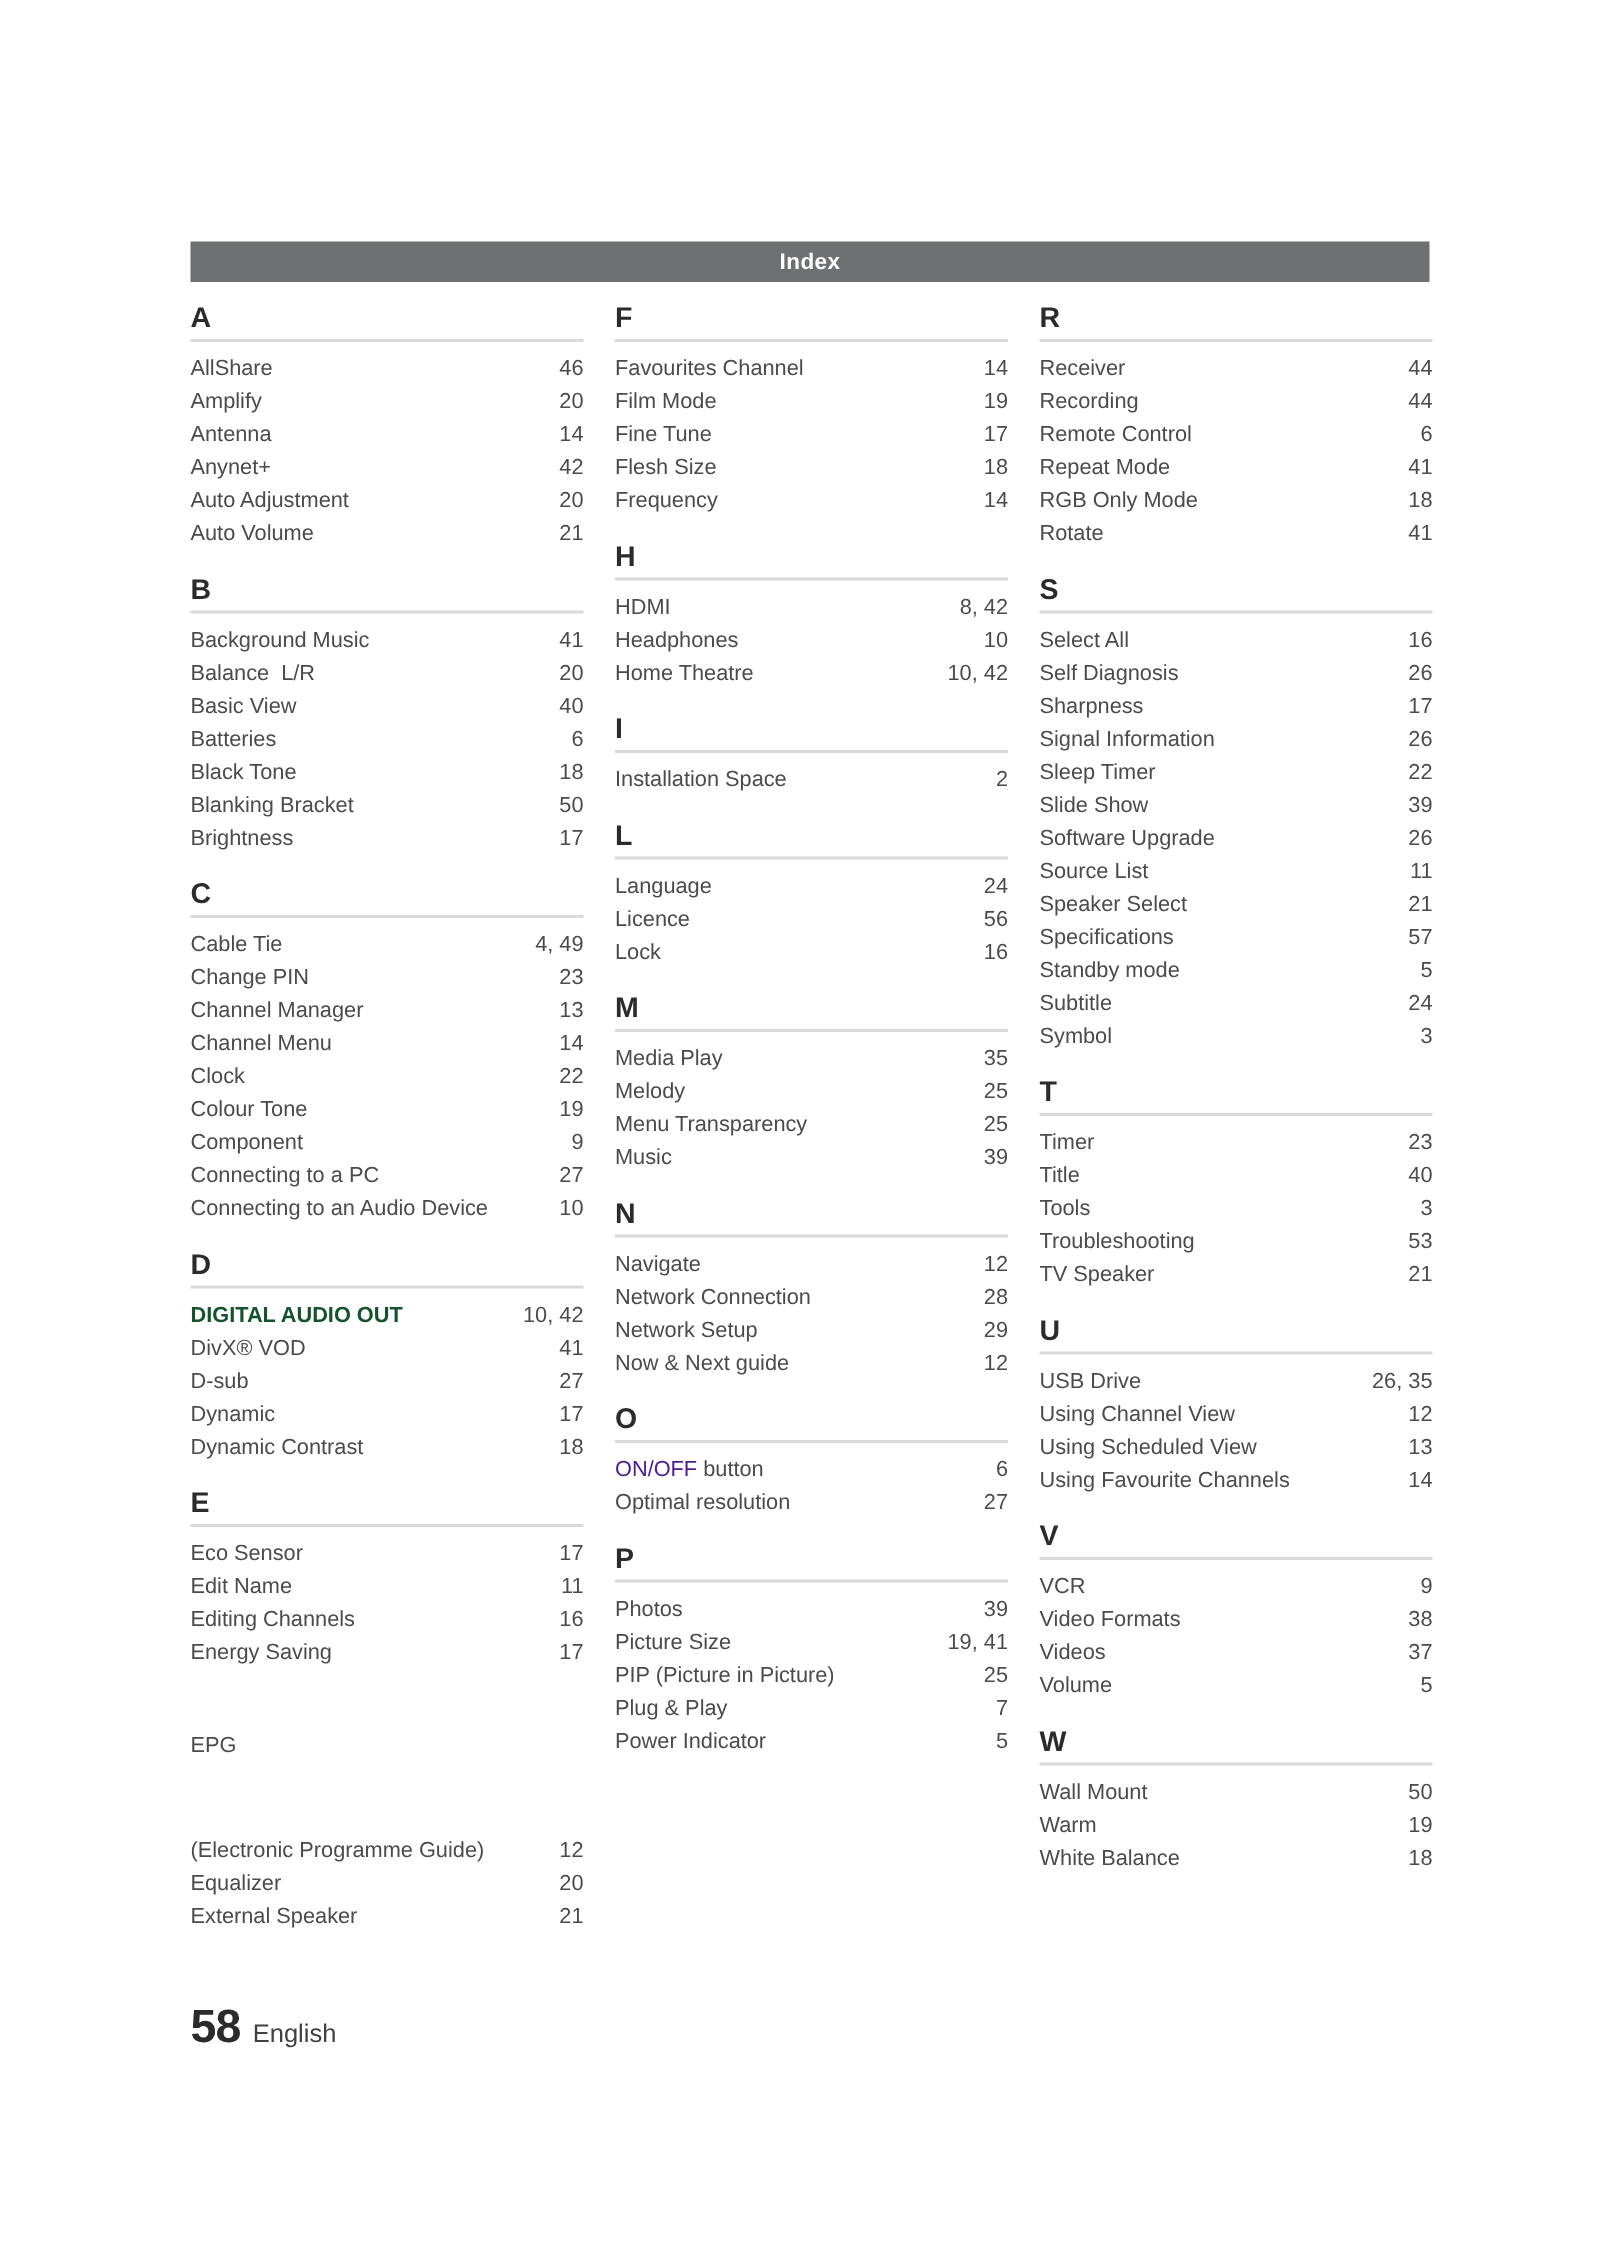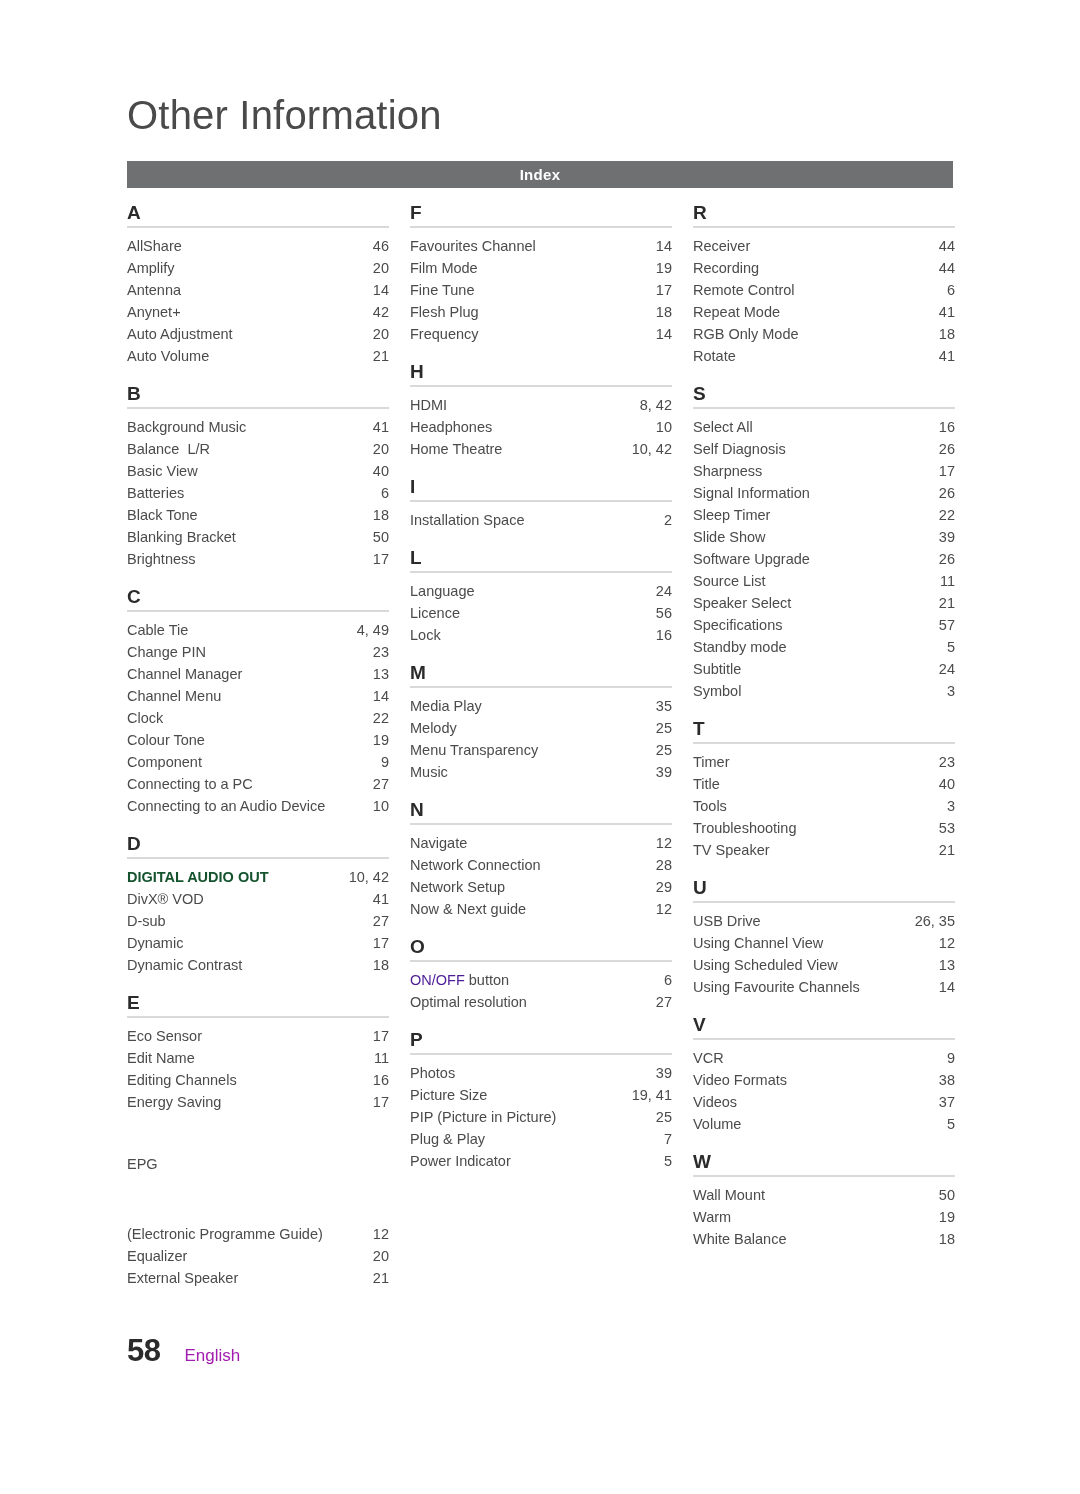--- a/index.html
+++ b/index.html
@@ -153,31 +153,30 @@
     justify-content: center;
   }
   .footer-pagenum {
     font-size: 31px;
     font-weight: bold;
     color: #2b2b2b;
     letter-spacing: -0.5px;
   }
   .footer-language {
     font-size: 17px;
-    color: #a21caf;
-    margin-left: 24px;
+    color: #404040;
+    margin-left: 8px;
     font-weight: 300;
   }
 </style>
 </head>
 <body>
 
 <div class="page">
 
-  <div class="chapter-title">Other Information</div>
 
   <div class="index-bar">
     <span class="index-bar-label">Index</span>
   </div>
 
   <div class="columns" id="index-columns">
       <div class="column">
         <div class="section">
           <div class="section-letter">A</div>
           <div class="section-rule"></div>
@@ -239,21 +238,21 @@
           <div class="entry"><span class="entry-label">External Speaker</span><span class="entry-page">21</span></div>
         </div>
       </div>
       <div class="column">
         <div class="section">
           <div class="section-letter">F</div>
           <div class="section-rule"></div>
           <div class="entry"><span class="entry-label">Favourites Channel</span><span class="entry-page">14</span></div>
           <div class="entry"><span class="entry-label">Film Mode</span><span class="entry-page">19</span></div>
           <div class="entry"><span class="entry-label">Fine Tune</span><span class="entry-page">17</span></div>
-          <div class="entry"><span class="entry-label">Flesh Plug</span><span class="entry-page">18</span></div>
+          <div class="entry"><span class="entry-label">Flesh Size</span><span class="entry-page">18</span></div>
           <div class="entry"><span class="entry-label">Frequency</span><span class="entry-page">14</span></div>
         </div>
         <div class="section">
           <div class="section-letter">H</div>
           <div class="section-rule"></div>
           <div class="entry"><span class="entry-label">HDMI</span><span class="entry-page">8, 42</span></div>
           <div class="entry"><span class="entry-label">Headphones</span><span class="entry-page">10</span></div>
           <div class="entry"><span class="entry-label">Home Theatre</span><span class="entry-page">10, 42</span></div>
         </div>
         <div class="section">

